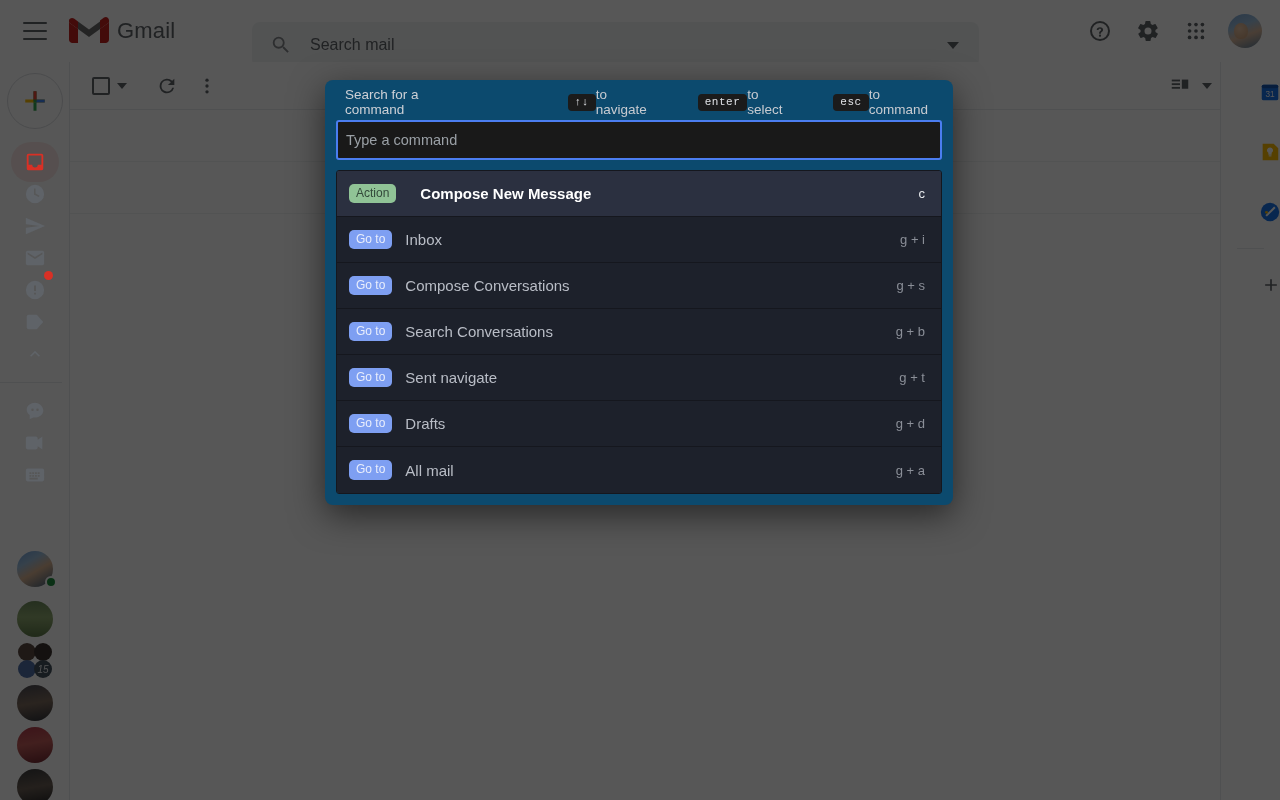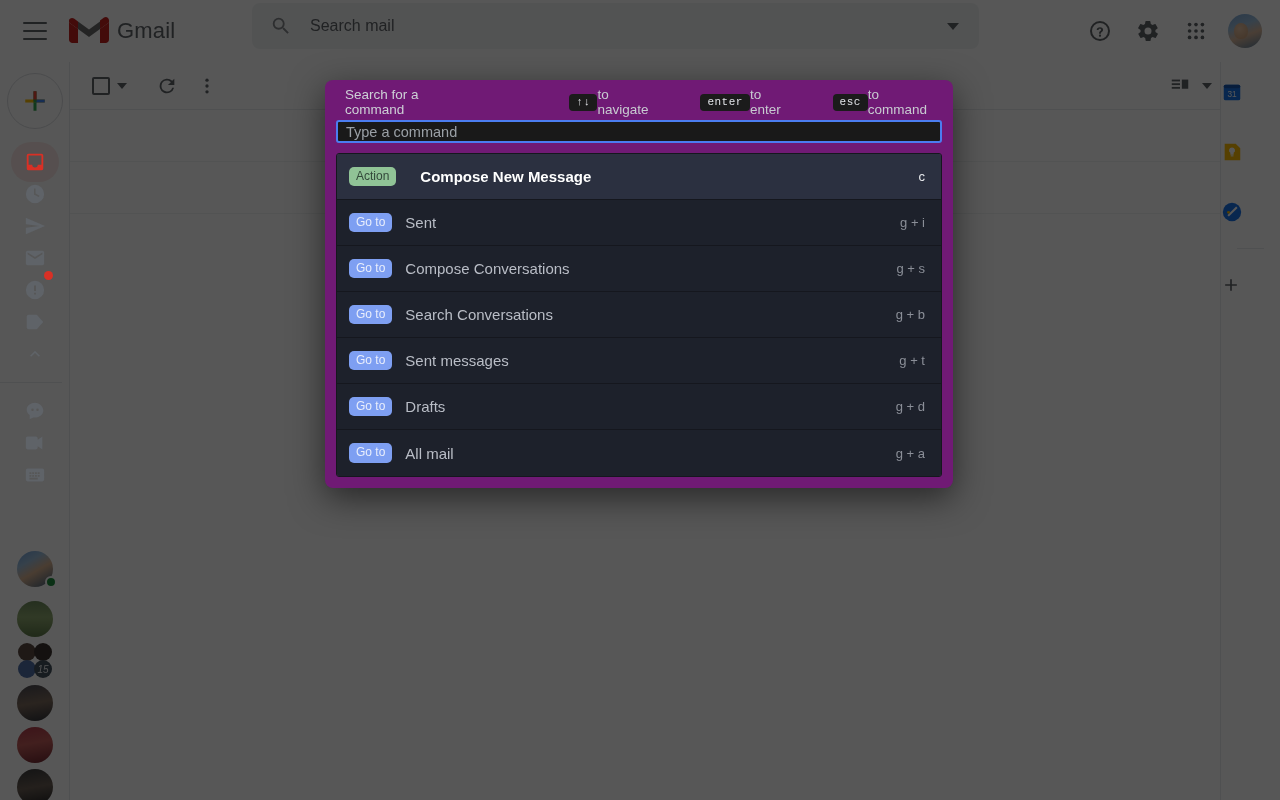--- a/index.html
+++ b/index.html
@@ -23,21 +23,21 @@
   .hamburger { width: 24px; height: 18px; margin-left: 23px; display: flex;
     flex-direction: column; justify-content: space-between; cursor: pointer; }
   .hamburger span { display: block; height: 2px; background: #5f6368; border-radius: 1px; }
 
   .brand { display: flex; align-items: center; margin-left: 22px; }
   .brand .logo { width: 40px; height: 30px; position: relative; }
   .brand .logo svg { display: block; }
   .brand .name { font-size: 22px; color: #5f6368; margin-left: 8px; letter-spacing: .2px; }
 
   .searchbar {
-    position: absolute; left: 252px; top: 3px; width: 727px; height: 46px;
+    position: absolute; left: 252px; top: 22px; width: 727px; height: 46px;
     background: #f1f3f4; border-radius: 8px; display: flex; align-items: center;
   }
   .searchbar .mag { margin-left: 18px; width: 22px; height: 22px; opacity:.75;}
   .search-input {
     flex: 1; border: none; outline: none; background: transparent;
     font-size: 16px; color: #202124; margin-left: 18px;
     font-family: "Liberation Sans", sans-serif;
   }
   .search-input::placeholder { color: #5f6368; }
   .search-caret { margin-right: 20px; width: 0; height: 0;
@@ -95,48 +95,48 @@
     justify-content:center; cursor:pointer; }
   #tb-refresh { margin-left: 20px; }
   .tb-right { position:absolute; right: 8px; display:flex; align-items:center; }
   .list-area { position:absolute; top:48px; left:0; right:0; bottom:0; }
   .list-row { height: 52px; border-bottom: 1px solid #f1f3f4; }
 
   
   .rrail { position:absolute; right:0; top:62px; bottom:0; width:60px;
     background:#fff; border-left:1px solid #e8eaed; }
   .rr-item { width:60px; height:60px; display:flex; align-items:center;
-    justify-content:flex-start; cursor:pointer; }
+    justify-content:flex-end; cursor:pointer; }
   .rr-sep { height:1px; background:#e8eaed; margin: 6px 16px; }
 
   
   .dimmer { position:absolute; inset:0; background: rgba(0,0,0,.66); }
 
   
   .palette {
     position:absolute; left: 325px; top: 80px; width: 628px;
-    background: #701a75; border-radius: 8px; padding: 9px 11px 11px 11px;
+    background: #0c4a6e; border-radius: 8px; padding: 9px 11px 11px 11px;
     box-shadow: 0 10px 34px rgba(0,0,0,.55);
   }
   .hint-row { display:flex; align-items:center; height: 26px; padding-left: 9px;
     color:#c6c9cf; font-size: 13.5px; }
   .hint-label { color:#cdd0d6; }
   .hint-grp { display:flex; align-items:center; }
   kbd {
     display:inline-flex; align-items:center; justify-content:center;
     background:#1b1b1b; color:#dfe1e5; border-radius:4px;
     font-family: "Liberation Mono", monospace; font-size:11px;
     padding: 3px 7px; line-height:1; letter-spacing:.5px;
   }
   .hint-text { color:#c8cbd1; font-size: 13.5px; }
   .sp-a { width: 88px; } .sp-b { width: 37px; } .sp-c { width: 37px; }
 
   .cmd-input-wrap { margin-top: 5px; }
   .cmd-input {
-    width: 100%; height: 23px; background: #191919;
+    width: 100%; height: 40px; background: #191919;
     border: 2px solid #4b7df0; border-radius: 3px;
     color: #e8eaed; font-size: 14.5px; padding: 0 8px;
     outline: none; font-family: "Liberation Sans", sans-serif;
     caret-color: #e8eaed;
   }
   .cmd-input::placeholder { color: #9aa0a6; }
 
   .results { margin-top: 10px; border-radius: 3px; overflow: hidden;
     border: 1px solid #15171e; }
   .res-row {
@@ -406,57 +406,57 @@
     <div class="hint-row">
       <span class="hint-label">Search for a command</span>
       <span class="sp-a"></span>
       <span class="hint-grp">
         <kbd>↑↓</kbd>
         <span class="hint-text">to navigate</span>
       </span>
       <span class="sp-b"></span>
       <span class="hint-grp">
         <kbd>enter</kbd>
-        <span class="hint-text">to enter</span>
+        <span class="hint-text">to select</span>
       </span>
       <span class="sp-c"></span>
       <span class="hint-grp">
         <kbd>esc</kbd>
         <span class="hint-text">to command</span>
       </span>
     </div>
 
     <div class="cmd-input-wrap">
       <input class="cmd-input" value="" autofocus="" placeholder="Type a command" style="">
     </div>
 
     <div class="results" id="results">
         <div class="res-row selected">
           <span class="badge action">Action</span>
           <span class="res-label">Compose New Message</span>
           <span class="res-key">c</span>
         </div>
         <div class="res-row">
           <span class="badge goto">Go to</span>
-          <span class="res-label">Sent</span>
+          <span class="res-label">Inbox</span>
           <span class="res-key">g + i</span>
         </div>
         <div class="res-row">
           <span class="badge goto">Go to</span>
           <span class="res-label">Compose Conversations</span>
           <span class="res-key">g + s</span>
         </div>
         <div class="res-row">
           <span class="badge goto">Go to</span>
           <span class="res-label">Search Conversations</span>
           <span class="res-key">g + b</span>
         </div>
         <div class="res-row">
           <span class="badge goto">Go to</span>
-          <span class="res-label">Sent messages</span>
+          <span class="res-label">Sent navigate</span>
           <span class="res-key">g + t</span>
         </div>
         <div class="res-row">
           <span class="badge goto">Go to</span>
           <span class="res-label">Drafts</span>
           <span class="res-key">g + d</span>
         </div>
         <div class="res-row">
           <span class="badge goto">Go to</span>
           <span class="res-label">All mail</span>

